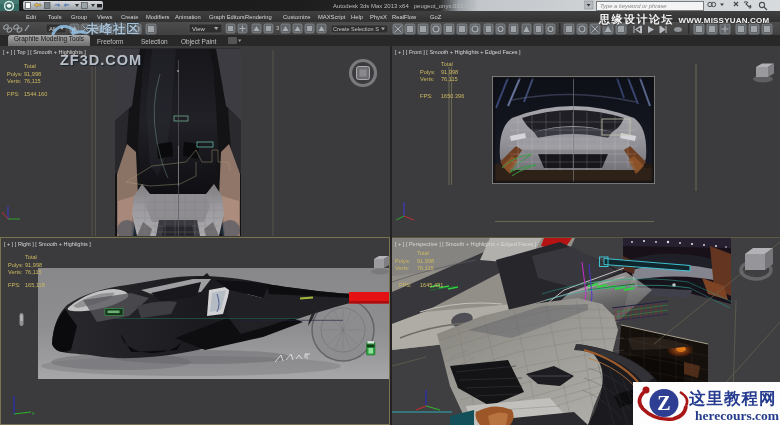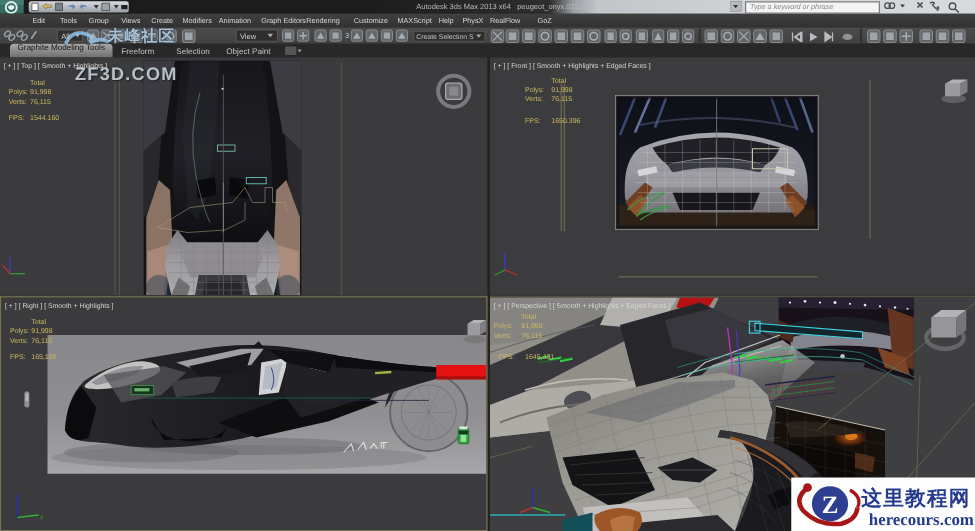--- a/index.html
+++ b/index.html
@@ -759,20 +759,21 @@
 <text x="7" y="49">FPS:</text>
           <text x="28" y="49">1645,431</text>
 </g>
 </svg>
     </div>
   <svg class="abs" style="top:20px;left:50px" width="40" height="20" viewBox="0 0 40 20">
     <path d="M3 14 Q8 4 18 7 Q26 9 22 14 Q30 10 36 13" fill="none" stroke="rgba(150,200,240,0.8)" stroke-width="3" stroke-linecap="round"></path>
   </svg>
   <div class="abs" id="wm1">未峰社区</div>
   <div class="abs" id="wm2">ZF3D.COM</div>
+  <div class="abs" id="wm3">思缘设计论坛 <span class="mm">WWW.MISSYUAN.COM</span></div>
   <div class="abs" id="wm4">
     <svg width="147" height="43" viewBox="0 0 147 43">
       <path d="M47 10 Q57 16 53 24" fill="none" stroke="#a81618" stroke-width="2.6"></path>
       <ellipse cx="31" cy="21" rx="14.5" ry="14" fill="#2e3f93"></ellipse>
       <text x="31" y="28" font-size="20" font-weight="bold" font-family="Liberation Serif,serif" fill="#ffffff" text-anchor="middle">Z</text>
       <path d="M12 9 Q2 18 10 27 Q22 39 40 37 Q52 34 53 24" fill="none" stroke="#a81618" stroke-width="3.6"></path>
       <circle cx="13" cy="8" r="3.5" fill="#a81618"></circle>
       <text x="56" y="22" font-size="16.5" font-weight="bold" fill="#253b8e" font-family="Liberation Sans,sans-serif" letter-spacing="1">这里教程网</text>
       <text x="62" y="38" font-size="13.5" font-weight="bold" fill="#253b8e" font-family="Liberation Serif,serif">herecours.com</text>
     </svg>

